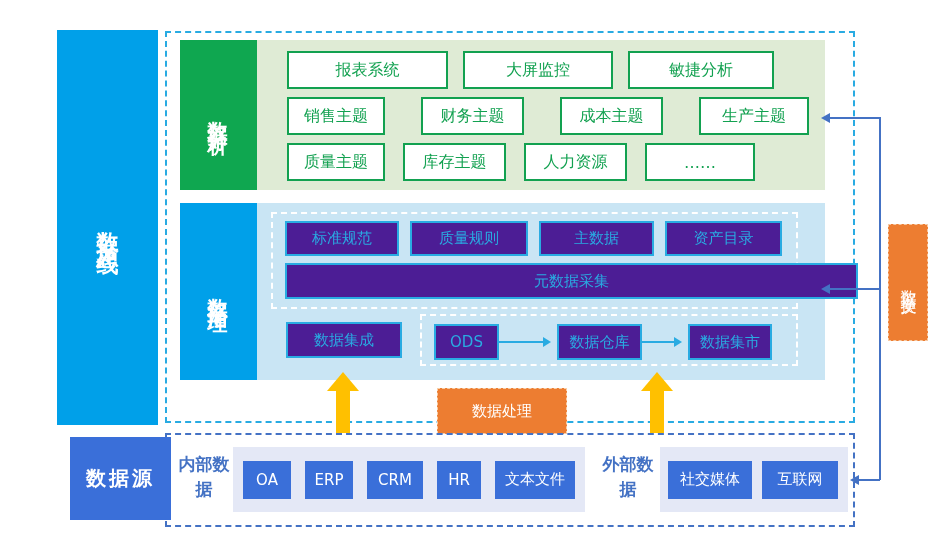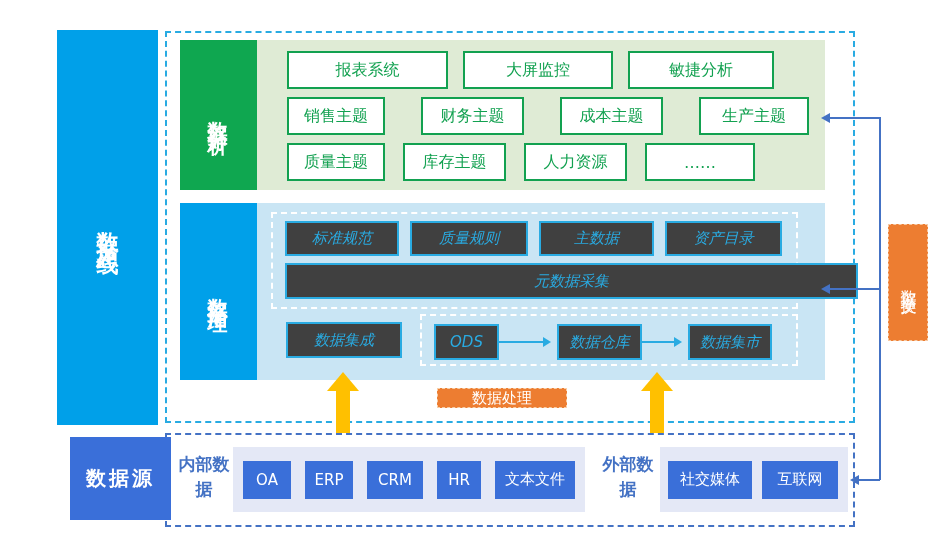--- a/index.html
+++ b/index.html
@@ -28,37 +28,37 @@
         font-size:16px;box-sizing:border-box;display:flex;align-items:center;justify-content:center;}
   .w161{width:161px}.w150{width:150px}.w146{width:146px}
   .w98{width:98px}.w103{width:103px}.w110{width:110px}
 
   
   #governance{left:180px;top:203px;width:645px;height:177px;background:#C9E5F4;}
   #governance .sec-bar{background:#00A0E9;}
   .sub-dash{position:absolute;border:2px dashed #ffffff;box-sizing:border-box;}
   #gov-sub1{left:91px;top:9px;width:527px;height:97px;}
   #g-row{position:absolute;left:12px;top:7px;display:flex;gap:11px;}
-  .bbox{height:35px;background:#404040;border:2px solid #29ABE2;color:#29ABE2;font-size:15px;
-        box-sizing:border-box;display:flex;align-items:center;justify-content:center;font-style:italic;}
+  .bbox{height:35px;background:#4c1d95;border:2px solid #29ABE2;color:#29ABE2;font-size:15px;
+        box-sizing:border-box;display:flex;align-items:center;justify-content:center;}
   .w114{width:114px}.w118{width:118px}.w117{width:117px}.w115{width:115px}
   #meta-box{position:absolute;left:12px;top:49px;width:573px;height:36px;}
   #integration{position:absolute;left:106px;top:119px;width:116px;height:36px;}
   #gov-sub2{left:240px;top:111px;width:378px;height:52px;}
   #ods{position:absolute;left:12px;top:8px;width:65px;height:36px;}
   #dw{position:absolute;left:135px;top:8px;width:85px;height:36px;}
   #dm{position:absolute;left:266px;top:8px;width:84px;height:36px;}
   .flow{position:absolute;top:25px;height:2px;background:#29ABE2;}
   .flow::after{content:'';position:absolute;right:-2px;top:-4px;width:0;height:0;
                border-left:8px solid #29ABE2;border-top:5px solid transparent;border-bottom:5px solid transparent;}
   #flow1{left:77px;width:50px;}
   #flow2{left:220px;width:38px;}
 
   
-  #processing{left:437px;top:388px;width:130px;height:20px;background:#ED7D31;
+  #processing{left:437px;top:388px;width:130px;height:46px;background:#ED7D31;
               border:1px dashed #F8CFA9;color:#fff;font-size:15px;}
   .yhead{position:absolute;width:0;height:0;border-left:16px solid transparent;
          border-right:16px solid transparent;border-bottom:19px solid #FFC000;}
   .yshaft{position:absolute;width:14px;height:43px;top:390px;background:#FFC000;}
   #yh1{left:327px;top:372px;} #ys1{left:336px;}
   #yh2{left:641px;top:372px;} #ys2{left:650px;}
 
   
   #src-dash{left:165px;top:433px;width:690px;height:94px;border:2px dashed #4472C4;}
   #source-bar{left:70px;top:437px;width:101px;height:83px;background:#3A6FD9;color:#fff;

